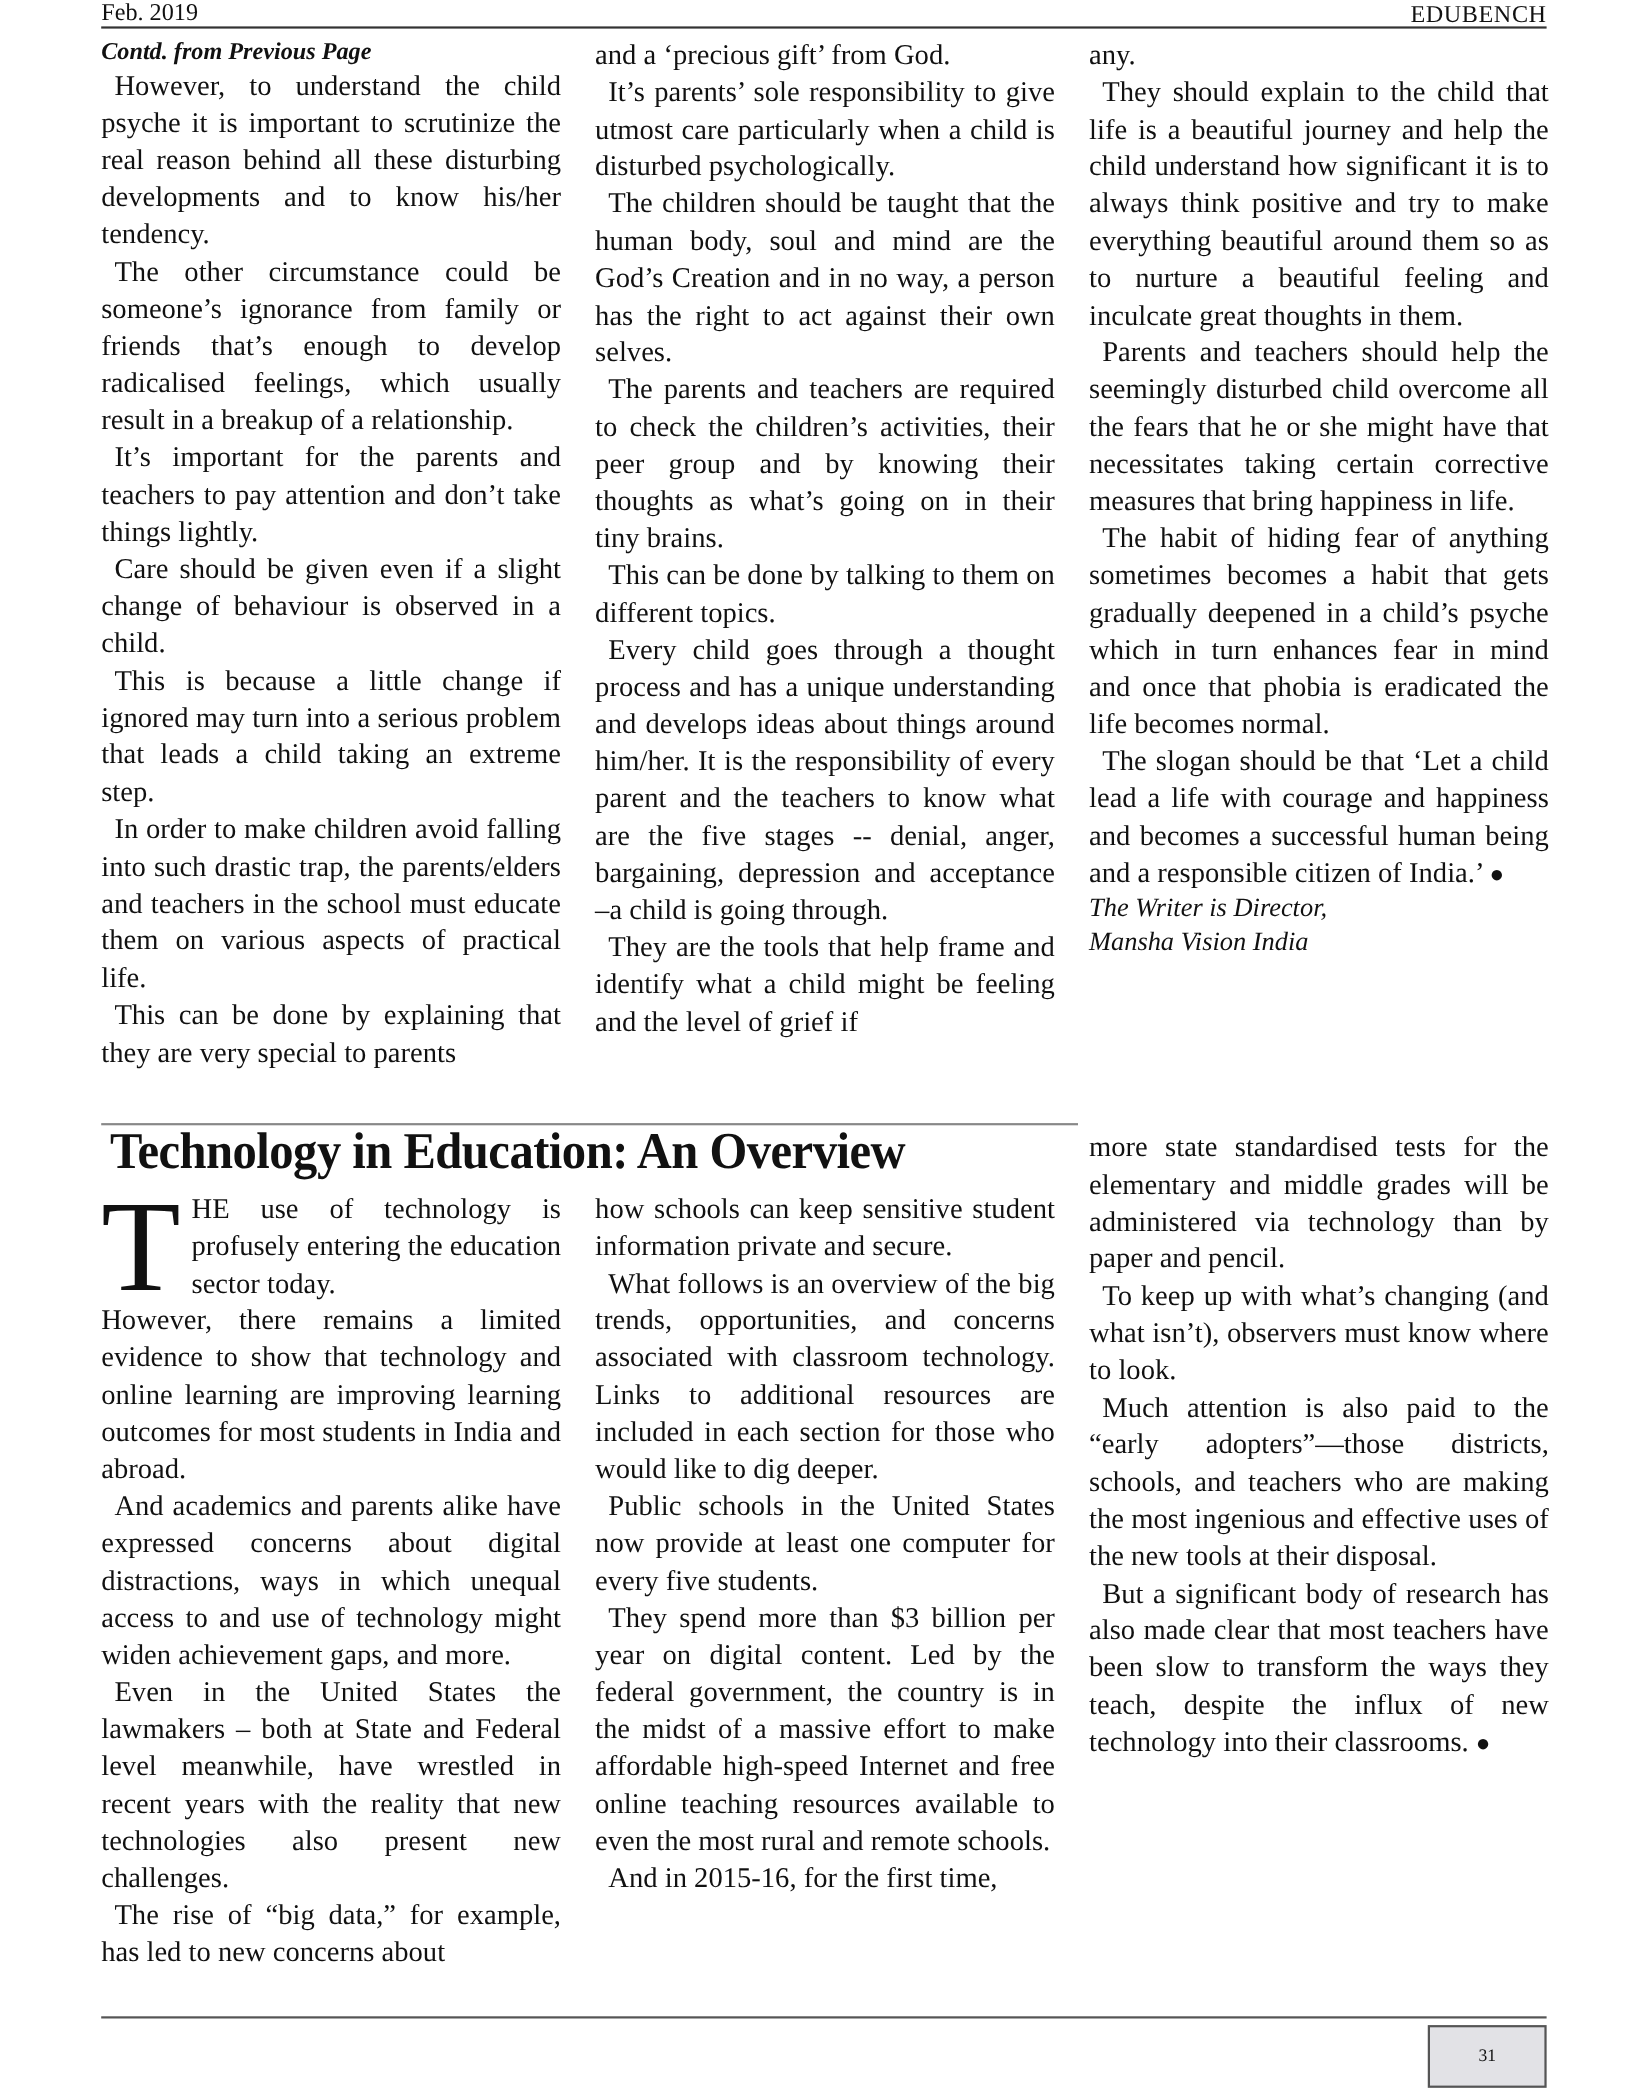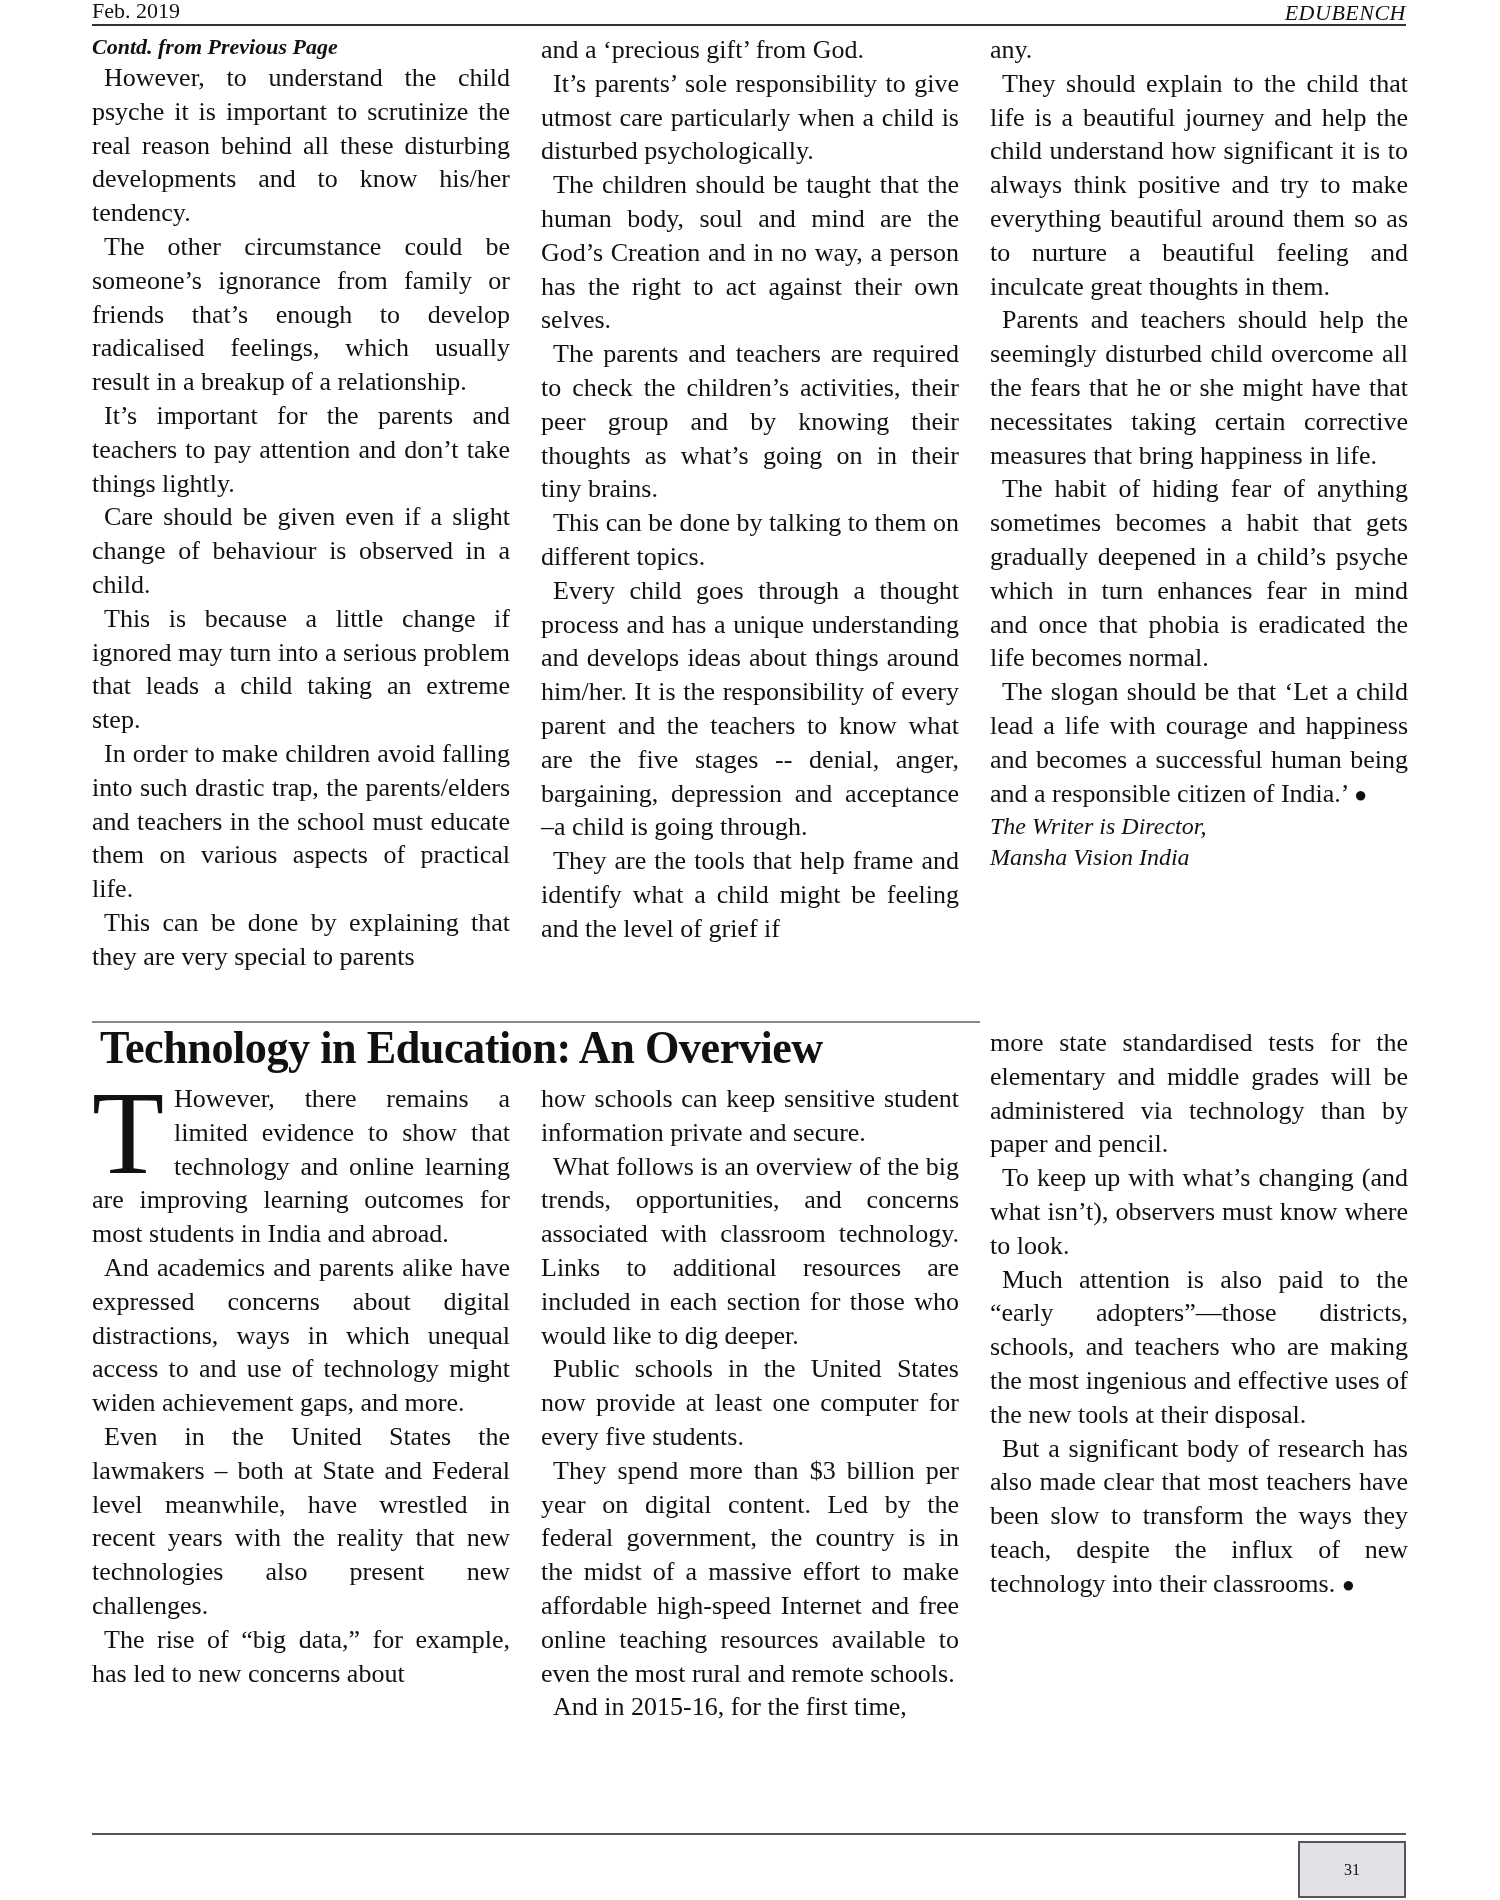--- a/index.html
+++ b/index.html
@@ -1,19 +1,19 @@
 <!DOCTYPE html>
 <html><head>
 <meta charset="utf-8">
 <style>
   html, body { margin: 0; padding: 0; background: #ffffff; }
   body { width: 1500px; height: 1900px; position: relative; overflow: hidden;
          font-family: "Liberation Serif", "DejaVu Serif", serif; color: #111; }
   .hdr-date { position: absolute; left: 92px; top: -2px; font-size: 22px; }
-  .hdr-pub { position: absolute; right: 94px; top: 0px; font-size: 22px; letter-spacing: 0.5px; font-style: italic; }
+  .hdr-pub { position: absolute; right: 94px; top: 0px; font-size: 22px; letter-spacing: 0.5px; }
   .hdr-rule { position: absolute; left: 92px; right: 94px; top: 24px; border-top: 2px solid #333; }
   .col { position: absolute; width: 418px; font-size: 26px; line-height: 33.8px; }
   .col p { margin: 0; text-align: justify; text-indent: 12px; hyphens: none; }
   .col p.noindent { text-indent: 0; }
   .c1 { left: 92px; } .c2 { left: 541px; } .c3 { left: 990px; }
   .top { top: 33px; }
   .contd { font-weight: bold; font-style: italic; font-size: 22px; line-height: 28px; margin: 0 0 0 0; }
   .byline { text-align: left; font-style: italic; font-size: 24px; line-height: 31px; }
   .mid-rule { position: absolute; left: 92px; width: 888px; top: 1021px; border-top: 2px solid #888; }
   .headline { position: absolute; left: 100px; top: 1020px; font-size: 47px; font-weight: bold; letter-spacing: -0.5px;
@@ -64,21 +64,21 @@
     <div>The Writer is Director,</div>
     <div>Mansha Vision India</div>
   </div>
 </div>
 
 <div class="mid-rule"></div>
 
 <h1 class="headline" style="margin:0;">Technology in Education: An Overview</h1>
 
 <div class="col c1 bot">
-  <p class="noindent"><span class="dropcap">T</span></p>
+  <p class="noindent"><span class="dropcap">T</span><span>HE use of technology is profusely entering the education sector today.</span></p>
   <p class="noindent">However, there remains a limited evidence to show that technology and online learning are improving learning outcomes for most students in India and abroad.</p>
   <p>And academics and parents alike have expressed concerns about digital distractions, ways in which unequal access to and use of technology might widen achievement gaps, and more.</p>
   <p>Even in the United States the lawmakers – both at State and Federal level meanwhile, have wrestled in recent years with the reality that new technologies also present new challenges.</p>
   <p>The rise of “big data,” for example, has led to new concerns about</p>
 </div>
 
 <div class="col c2 bot">
   <p class="noindent">how schools can keep sensitive student information private and secure.</p>
   <p>What follows is an overview of the big trends, opportunities, and concerns associated with classroom technology. Links to additional resources are included in each section for those who would like to dig deeper.</p>
   <p>Public schools in the United States now provide at least one computer for every five students.</p>

